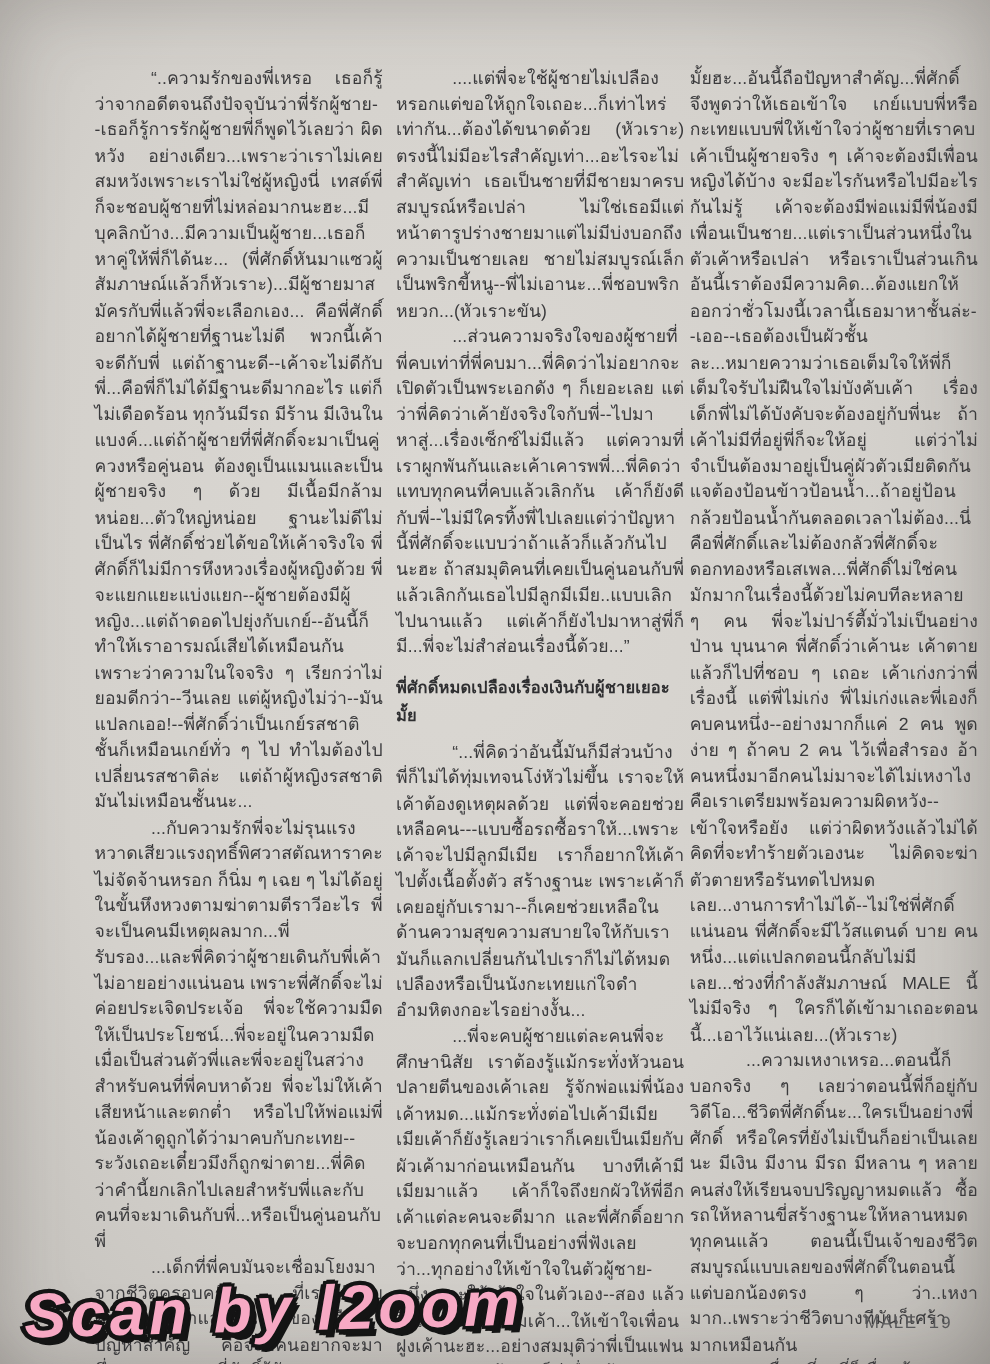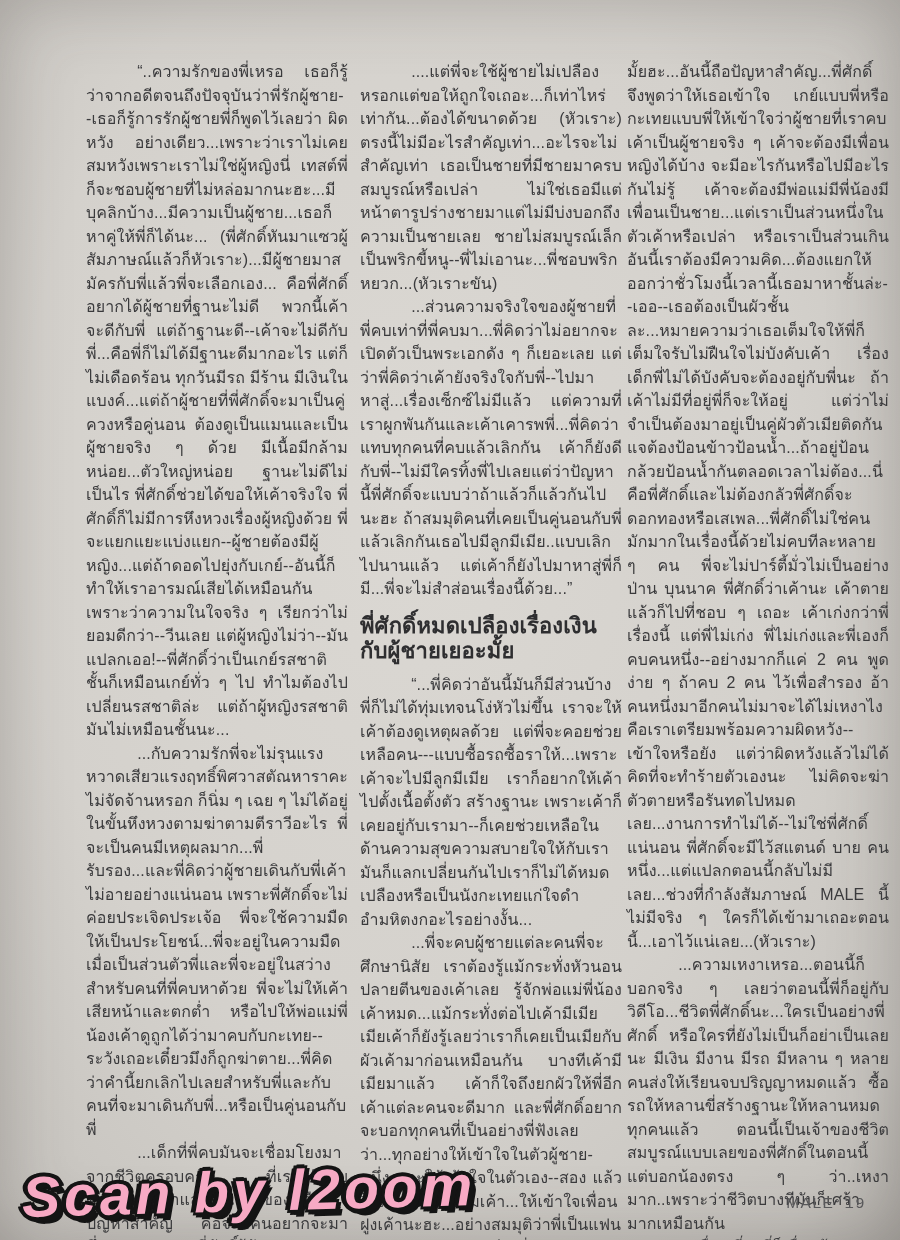--- a/index.html
+++ b/index.html
@@ -21,21 +21,21 @@
     color:#3a3a3c;
     font-size:16px;line-height:23.5px;
     text-align:justify;
     letter-spacing:.1px;
   }
   .col p{margin:0;}
   .col p.indent{text-indent:3.2em;}
   .col p.ital{font-style:italic;}
   .q-heading{
     font-weight:bold;
-    font-size:22px;line-height:25px;
+    font-size:15px;line-height:25px;
     margin:12px 0 10px 0;
     text-align:left;
     color:#2e2e30;
   }
   #col1{left:86px;}
   #col2{left:360px;}
   #col3{left:627px;}
   .watermark{
     position:absolute;
     left:22px;top:1158px;

